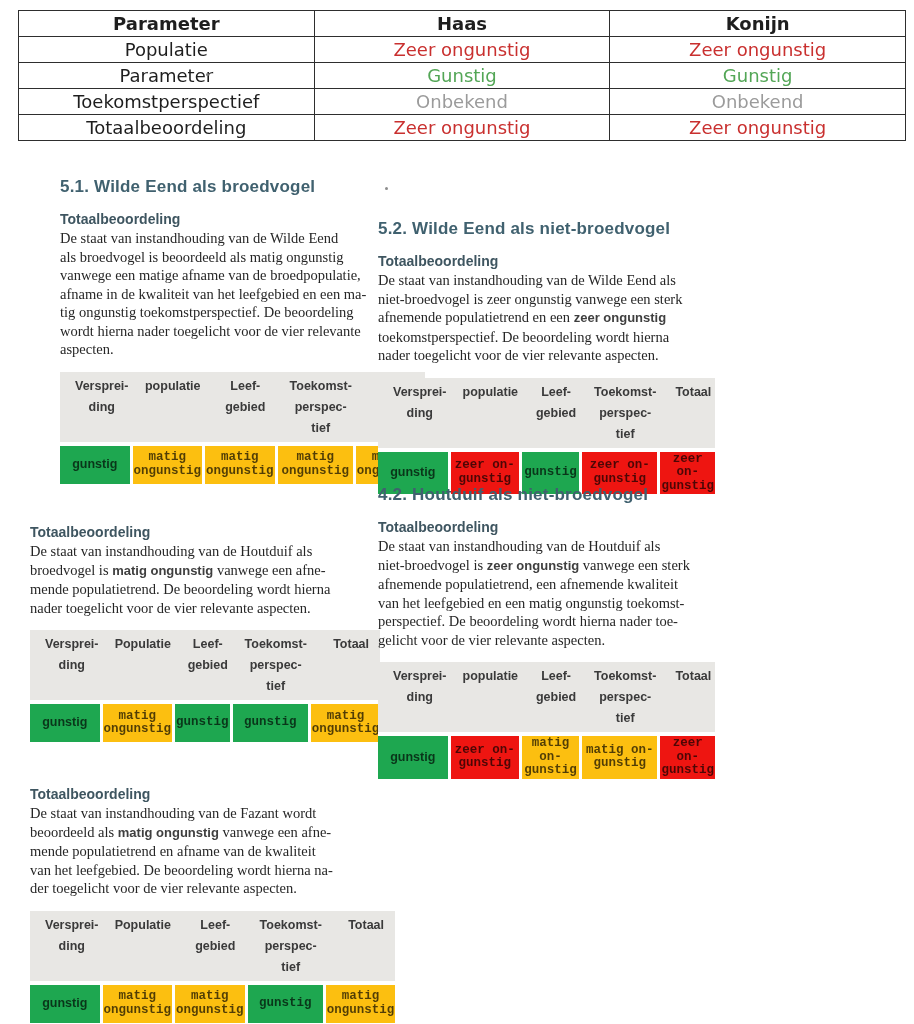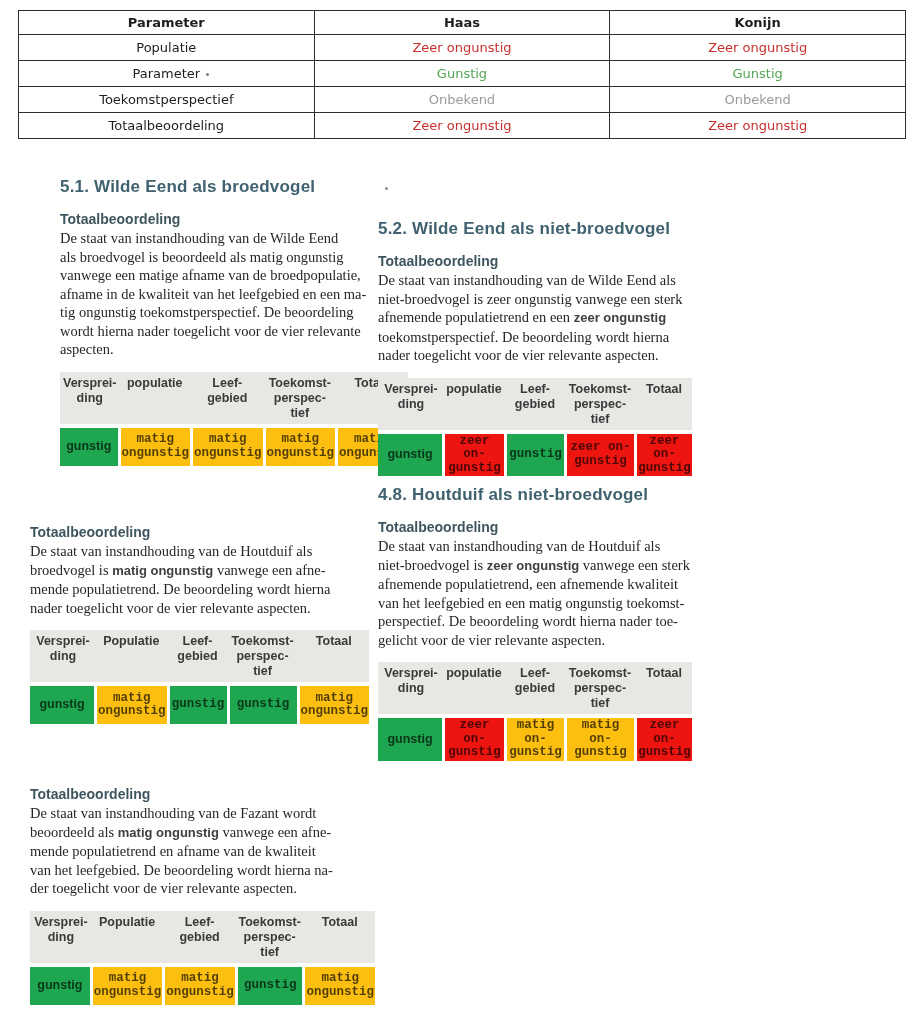--- a/index.html
+++ b/index.html
@@ -2,21 +2,21 @@
 <html style="--green: #1ea750; --yellow: #fcbf10; --red: #ee1511; --header-bg: #e8e7e4; --top-green: #53a656; --top-red: #c9302f; --top-gray: #9b9b9b; --heading-color: #40616f; --label-color: #3e5560;"><head>
 <meta charset="utf-8">
 <title>Document</title>
 <style>
   html,body{margin:0;padding:0;background:#ffffff;}
   #page{position:relative;width:914px;height:1024px;background:#fff;overflow:hidden;
         font-family:"Liberation Sans",sans-serif;}
 
   
   .top-table{position:absolute;left:18px;top:10px;width:888px;border-collapse:collapse;
-             table-layout:fixed;font-family:"DejaVu Sans",sans-serif;font-size:13px;
+             table-layout:fixed;font-family:"DejaVu Sans",sans-serif;font-size:18px;
              text-align:center;color:#1e1e1e;}
   .top-table th,.top-table td{border:1px solid #2e2e2e;padding:2px 4px;height:21px;}
   .top-table thead th{font-weight:bold;height:19px;}
   .top-table td[data-status="good"]{color:var(--top-green);}
   .top-table td[data-status="bad"]{color:var(--top-red);}
   .top-table td[data-status="unknown"]{color:var(--top-gray);}
 
   
   .doc-section{position:absolute;}
   .col-left{left:30px;width:345px;}
@@ -35,22 +35,22 @@
              line-height:18.5px;color:#262626;white-space:pre;}
   .body-text .accent{font-family:"Liberation Sans",sans-serif;font-size:13px;
                      font-weight:bold;color:#3f3f3f;}
 
   
   .mini-table{border-collapse:separate;border-spacing:0;table-layout:fixed;
               font-size:12.5px;font-weight:bold;text-align:center;}
   .mini-table col.c1{width:64px;} .mini-table col.c2{width:62px;}
   .mini-table col.c3{width:60px;} .mini-table col.c4{width:70px;}
   .mini-table col.c5{width:58px;}
-  .mini-table th{background:var(--header-bg);color:#3a3a3a;padding:4px 1px 3px 3px;
-                 line-height:15px;vertical-align:top;white-space:pre-line;
+  .mini-table th{background:var(--header-bg);color:#3a3a3a;padding:4px 1px 3px 15px;
+                 line-height:21px;vertical-align:top;white-space:pre-line;
                  font-weight:bold;box-sizing:border-box;}
   .mini-table td{height:42px;box-sizing:border-box;border-top:4px solid #fff;
                  white-space:pre-line;line-height:13.5px;color:rgba(0,0,0,0.68);
                  vertical-align:middle;}
   .mini-table td + td{border-left:3px solid #fff;font-family:Liberation Mono, monospace;}
   .mini-table td[data-status="green"]{background:var(--green);}
   .mini-table td[data-status="yellow"]{background:var(--yellow);}
   .mini-table td[data-status="red"]{background:var(--red);}
 
   .artifact-dot{position:absolute;width:3px;height:3px;border-radius:50%;background:#7b7b7b;}
@@ -223,21 +223,21 @@
           <td data-status="green">gunstig</td>
           <td data-status="green">gunstig</td>
           <td data-status="yellow">matig
 ongunstig</td>
         </tr>
       </tbody>
     </table>
   </section>
 
   <section class="doc-section col-right" id="sec-4-2">
-    <h2 class="section-heading">4.8. Houtduif als niet-broedvogel</h2>
+    <h2 class="section-heading">4.2. Houtduif als niet-broedvogel</h2>
     <div class="tb-label">Totaalbeoordeling</div>
     <p class="body-text"><span>De staat van instandhouding van de Houtduif als
 niet-broedvogel is </span><b class="accent">zeer ongunstig</b><span> vanwege een sterk
 afnemende populatietrend, een afnemende kwaliteit
 van het leefgebied en een matig ongunstig toekomst-
 perspectief. De beoordeling wordt hierna nader toe-
 gelicht voor de vier relevante aspecten.</span></p>
     <table class="mini-table">
       <colgroup>
           <col class="c1">

